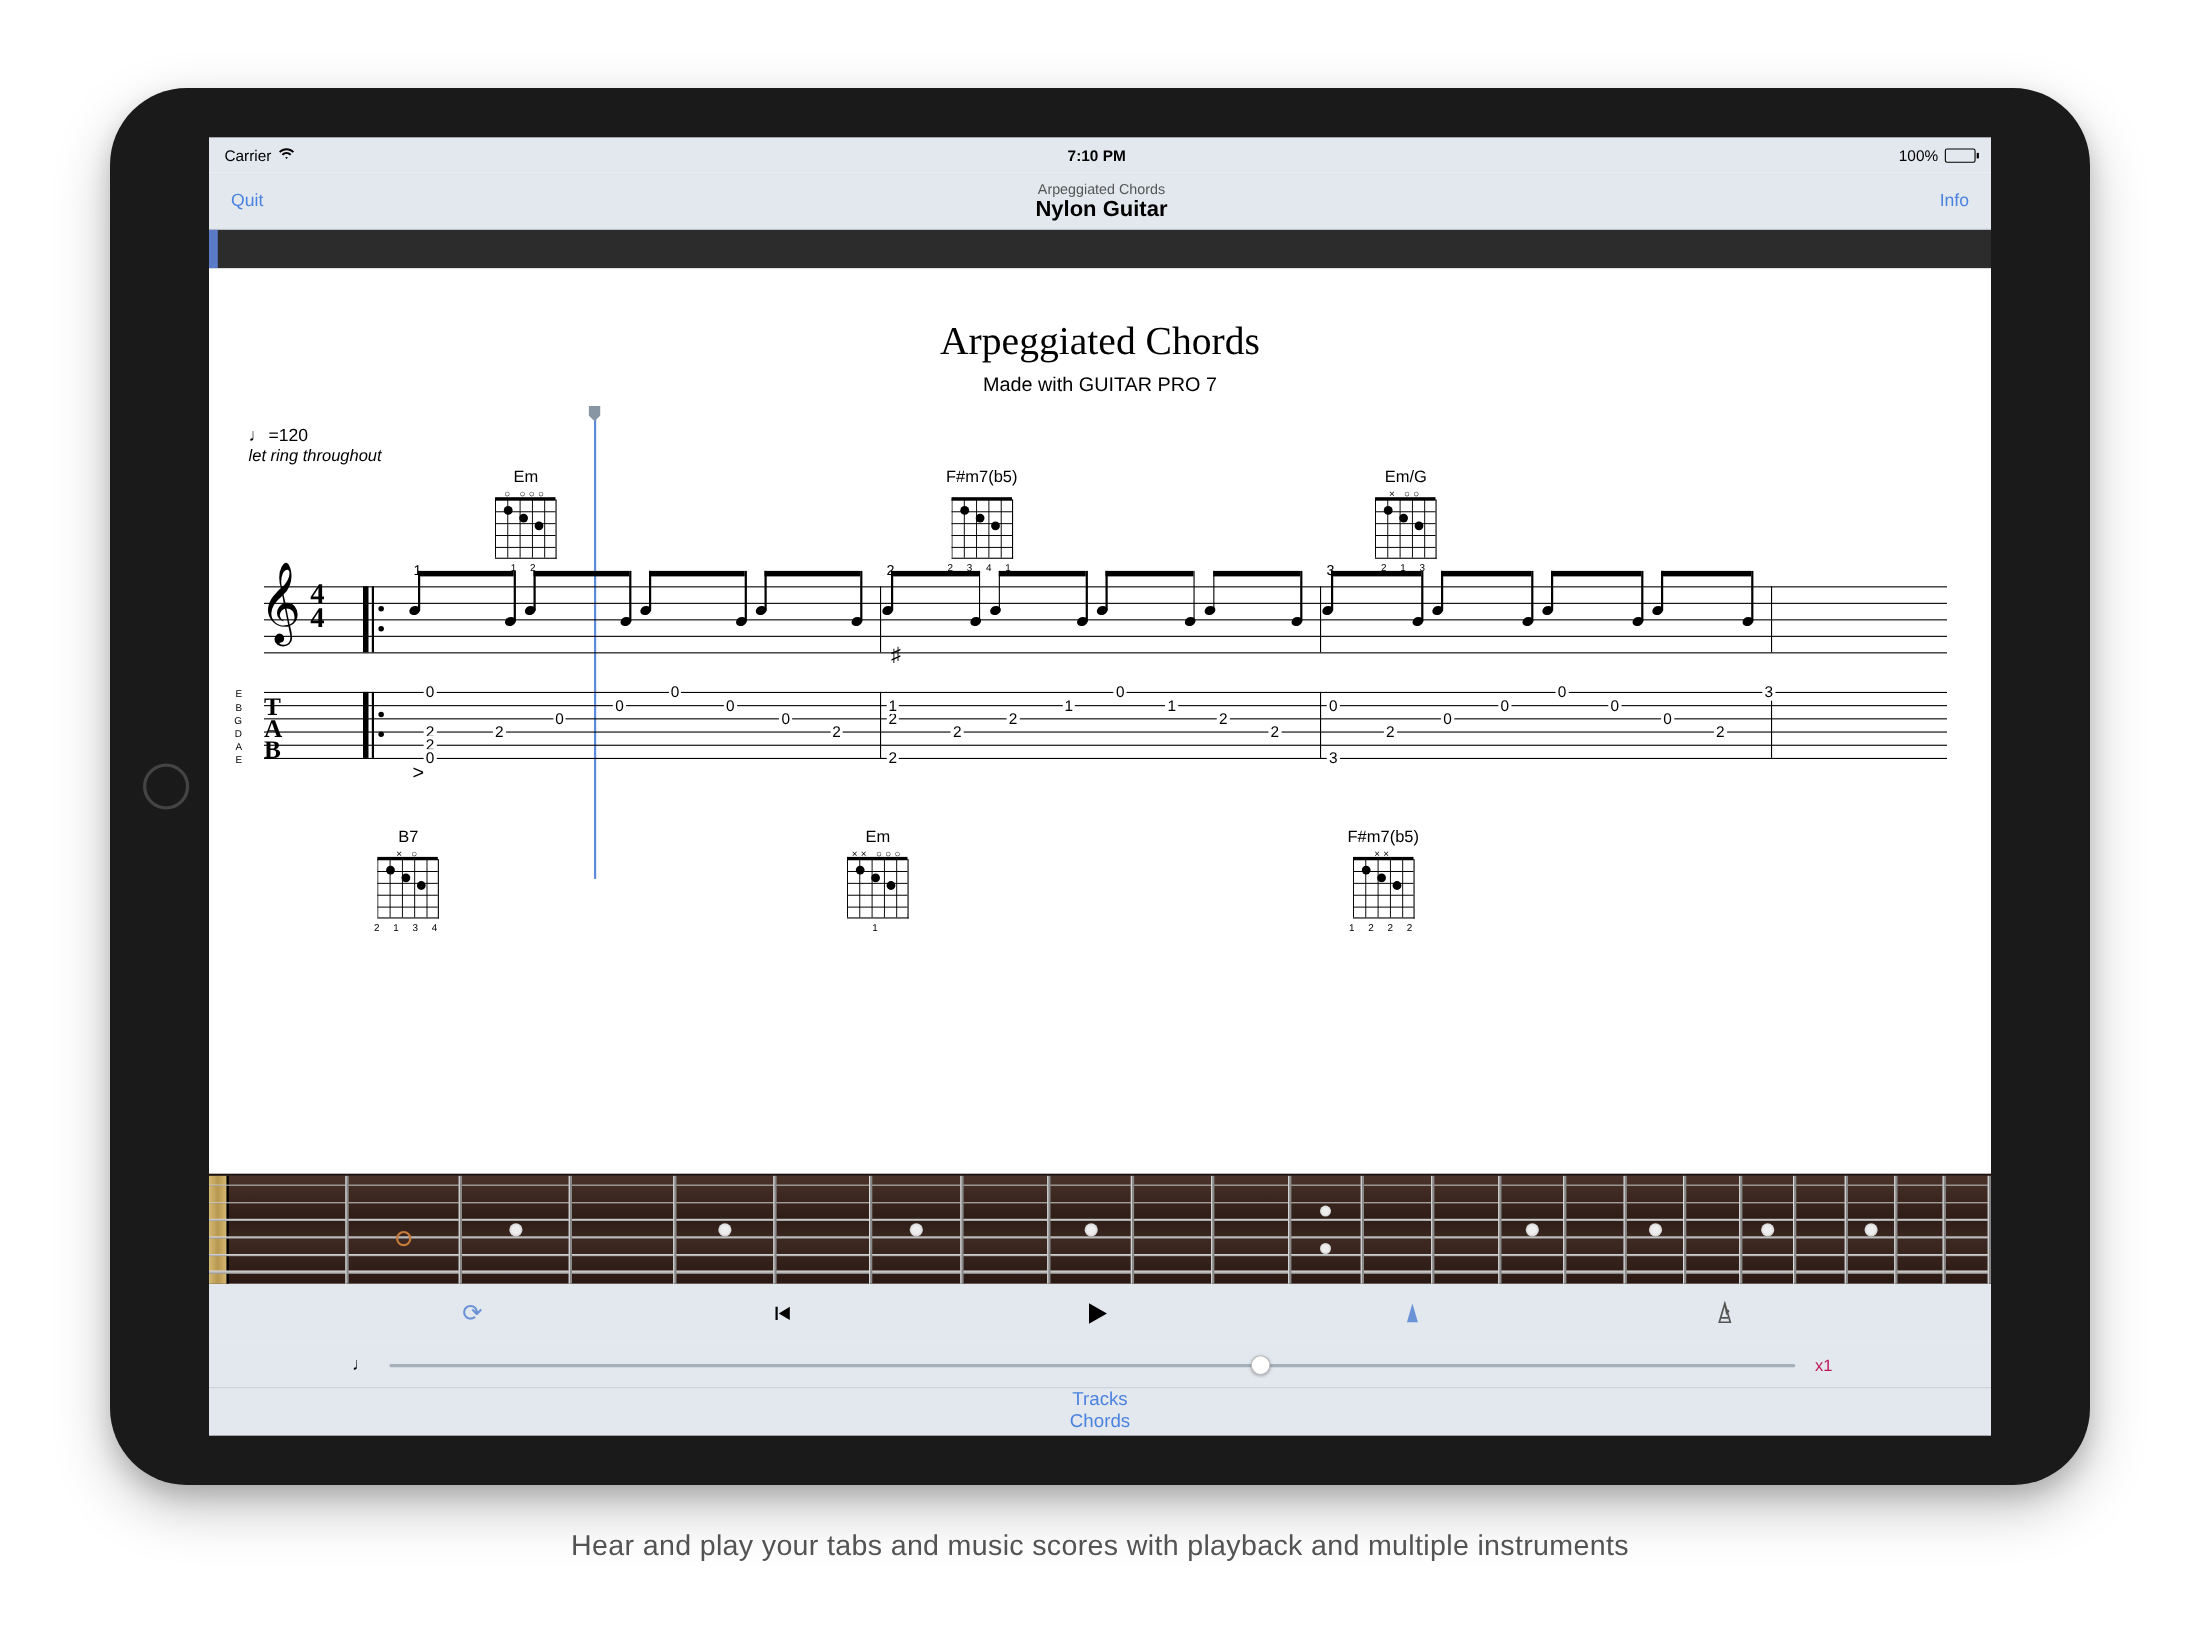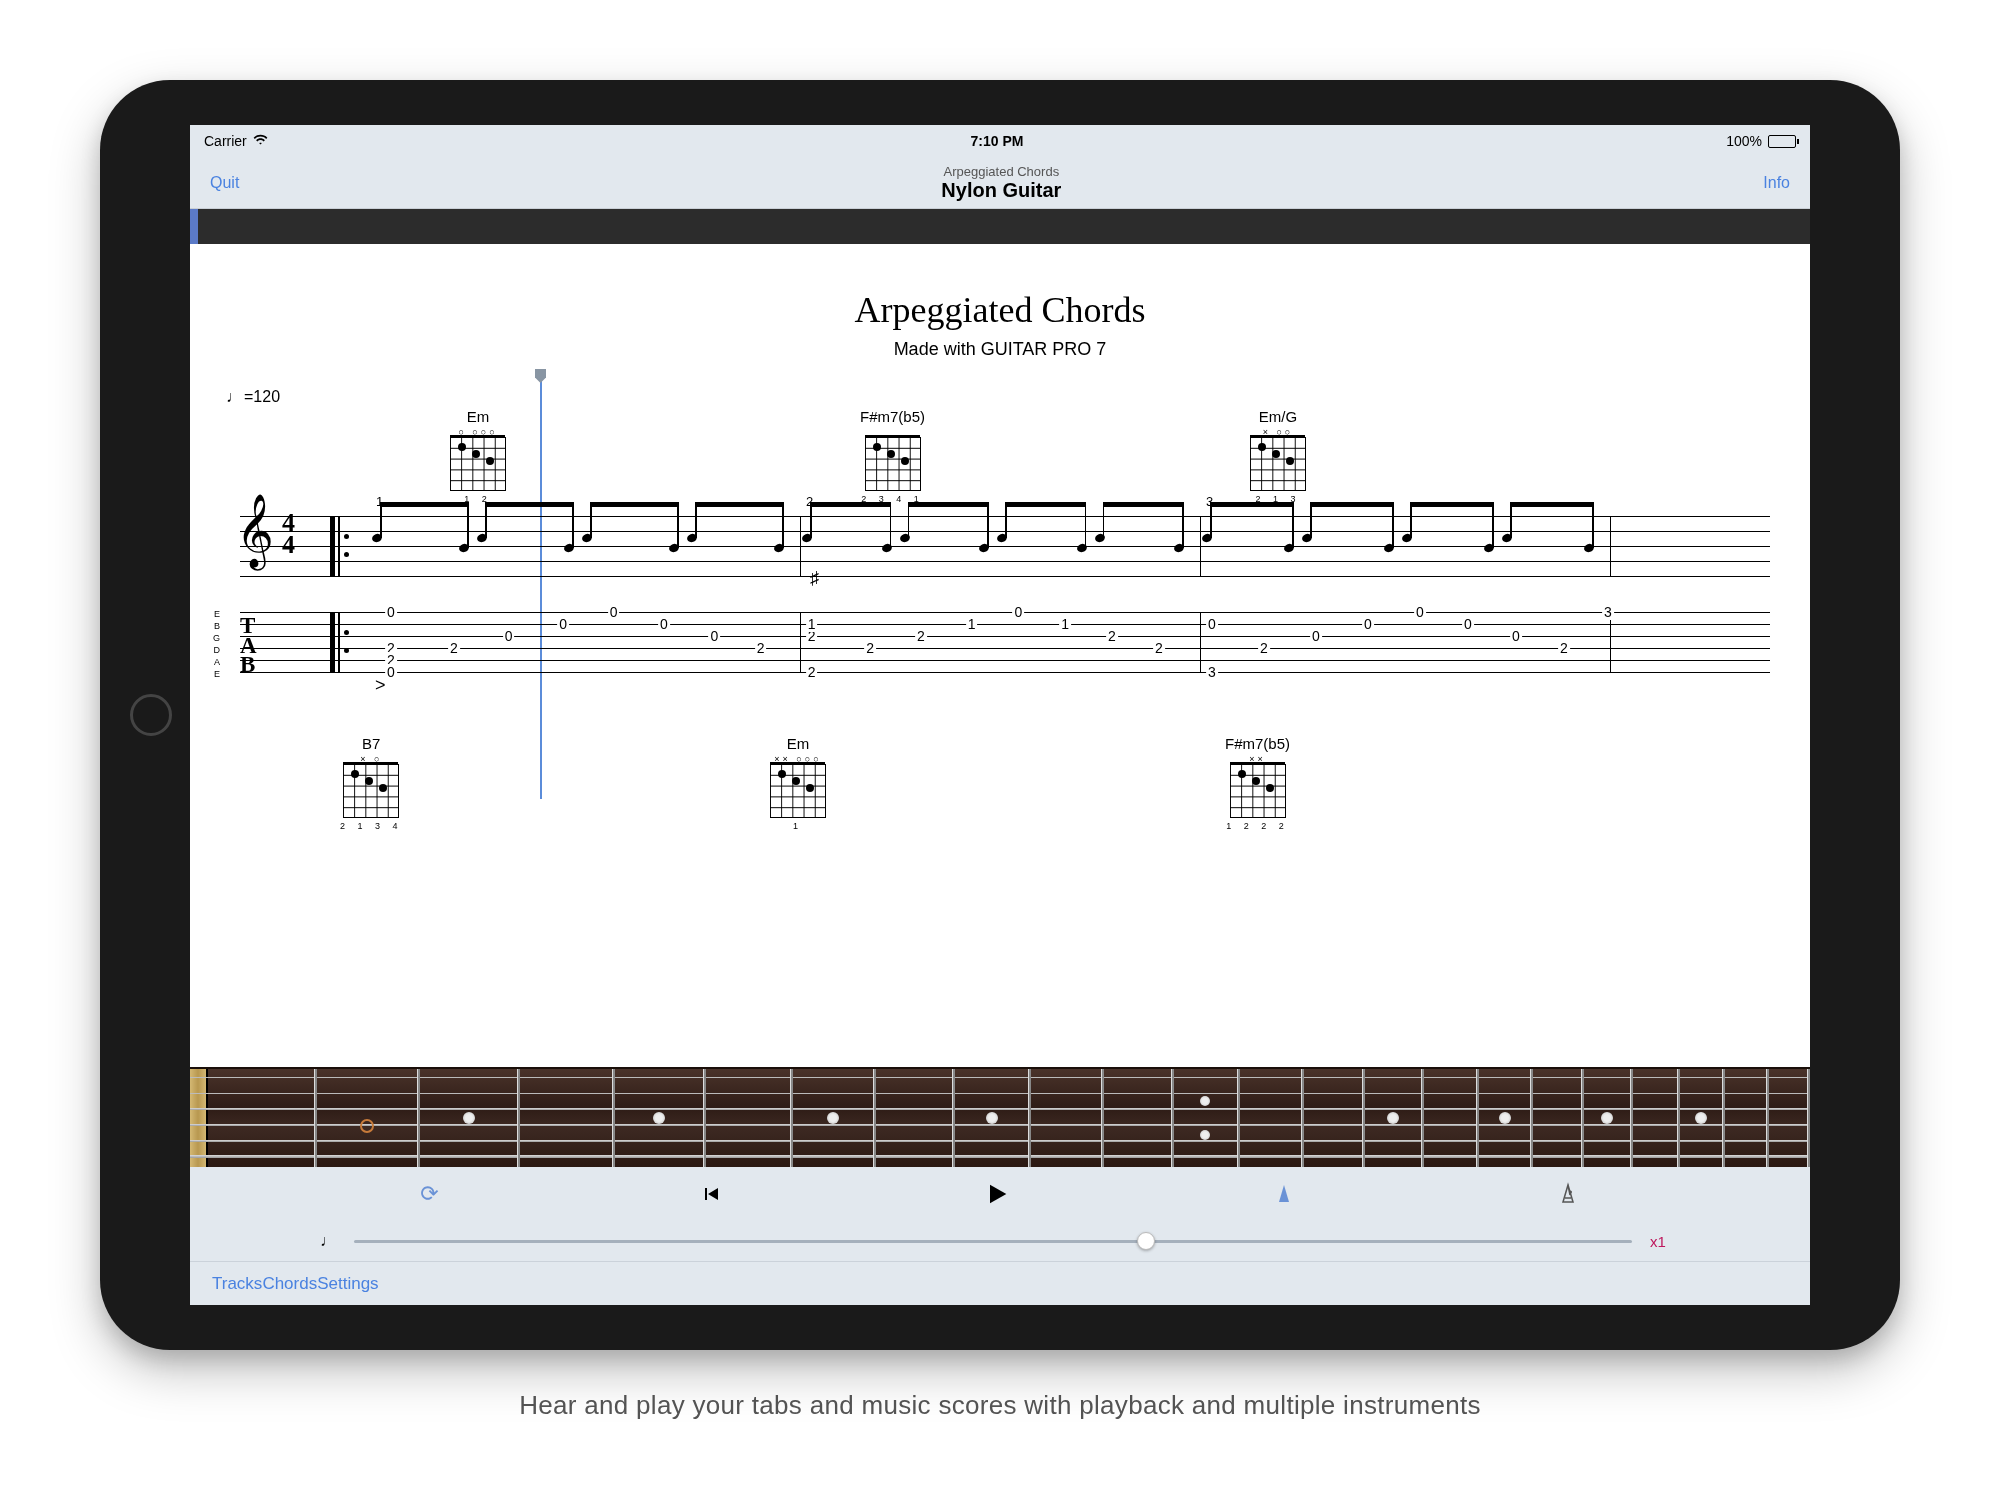--- a/index.html
+++ b/index.html
@@ -186,22 +186,23 @@
   
   .speed-bar {
     height:40px; background:#e2e8ee; display:flex; align-items:center; padding:0 130px 0 130px; gap:18px;
   }
   .speed-quarter { font-size:16px;}
   .slider-track { flex:1; height:3px; background:#a5b0bc; position:relative; border-radius:2px;}
   .slider-thumb { position:absolute; top:50%; transform:translate(-50%,-50%); width:18px; height:18px; background:#fff; border:1px solid #bbb; border-radius:50%; box-shadow:0 1px 3px rgba(0,0,0,0.3);}
   .speed-val { font-size:15px; color:#be185d; min-width:30px;}
   
   .bottom-bar {
-    height:44px; background:#e2e8ee; display:flex; align-items:center; padding:0 22px; font-size:17px; color:#4a82e0;
+    height:44px; background:#e2e8ee; display:flex; align-items:center; justify-content:space-between; padding:0 22px; font-size:17px; color:#4a82e0;
     border-top:1px solid #cbd2da;
+    flex-direction:column;
   }
   
   .caption {
     margin-top:40px; text-align:center; font-size:26px; color:#555; letter-spacing:0.3px;
   }
 </style>
 </head>
 <body>
 
 <div class="tablet-frame">
@@ -241,20 +242,21 @@
       <div class="playhead" style="left:350px;"></div>
 
       <div class="score-title">Arpeggiated Chords</div>
       <div class="score-subtitle">Made with GUITAR PRO 7</div>
 
       <div class="tempo-block">
         <div class="tempo-line">
             <span>♩</span>
             <span>=120</span>
           </div>
+        <div class="let-ring">let ring throughout</div>
       </div>
 
       <div class="chord-row" id="chord-row-1">
           <div class="chord-dia" style="left: 230px;">
             <div class="chord-name">Em</div>
             <div class="chord-open">○   ○○○</div>
             <div class="chord-grid">
               <div class="nut"></div>
               <div class="dot" style="left: 8px; top: 6px;"></div>
               <div class="dot" style="left: 22px; top: 13px;"></div>

